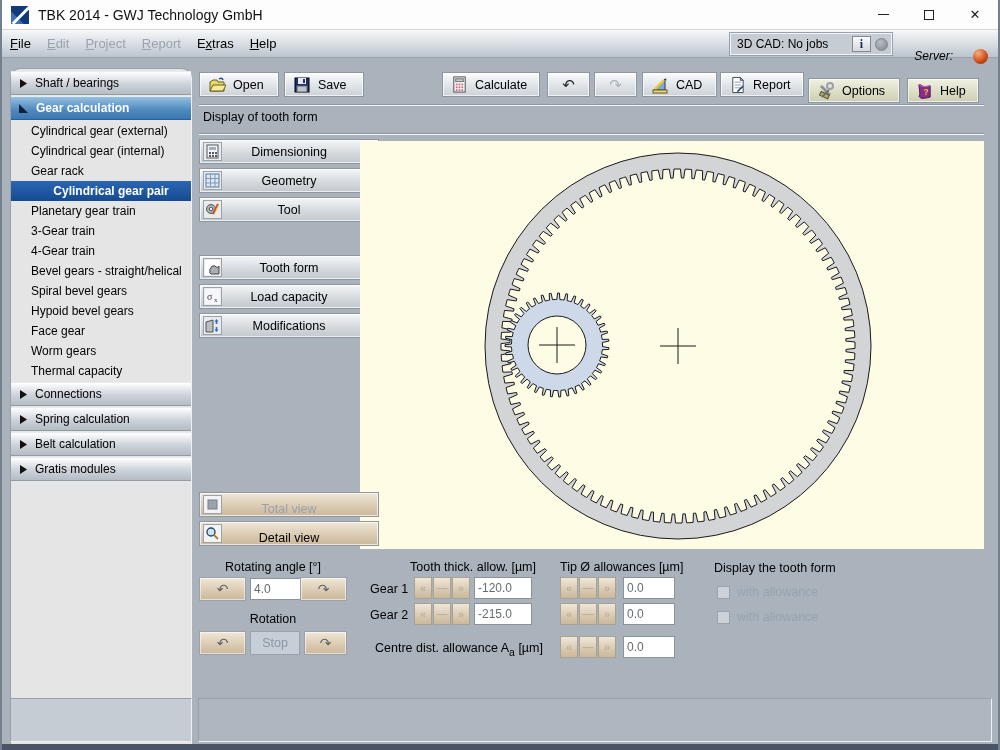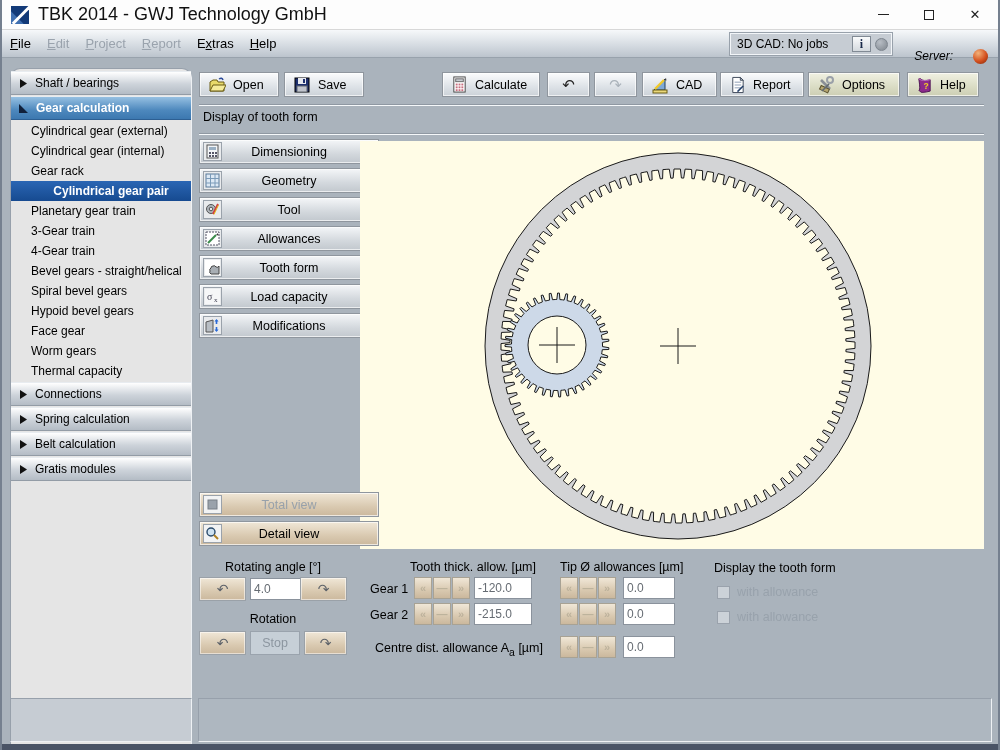--- a/index.html
+++ b/index.html
@@ -9,21 +9,21 @@
             border-left:2px solid #75808f; border-right:2px solid #75808f; }
 
   
   .titlebar { position:absolute; left:0; top:0; width:100%; height:30px; background:#fdfdfd;
               display:flex; align-items:center; border-bottom:1px solid #d8d8d8; }
   .app-icon { width:18px; height:18px; margin-left:9px; position:relative; background:#123a78; overflow:hidden; }
   .app-icon::before { content:""; position:absolute; left:-9px; bottom:-9px; width:18px; height:18px;
                       background:#3f6fb0; transform:rotate(45deg); }
   .app-icon::after { content:""; position:absolute; left:-2px; top:7px; width:26px; height:3px;
                      background:#fff; transform:rotate(-45deg); }
-  .title-text { margin-left:9px; font-size:18px; color:#111; }
+  .title-text { margin-left:9px; font-size:14px; color:#111; }
   .win-btns { margin-left:auto; display:flex; height:100%; }
   .win-btn { width:46px; height:100%; display:flex; align-items:center; justify-content:center;
              font-size:13px; color:#222; cursor:default; }
   .glyph-min { display:block; width:11px; border-top:1px solid #222; }
   .glyph-max { display:block; width:10px; height:10px; border:1px solid #222; }
 
   
   .menubar { position:absolute; left:0; top:30px; width:100%; height:28px;
              background:linear-gradient(#f6f8fa, #d6dce2 55%, #bcc4cd);
              border-bottom:1px solid #98a2ac; display:flex; align-items:center; }
@@ -53,36 +53,36 @@
   .acc-header svg { flex:0 0 auto; }
   .acc-header.active { background:linear-gradient(#96c0e2, #4d88bd 60%, #3c78b0);
                        color:#fff; font-weight:bold; border-bottom:1px solid #2d5f92; }
   .acc-item { height:20px; display:flex; align-items:center; padding-left:20px; font-size:12px; }
   .acc-item.selected { background:linear-gradient(#2a66b4, #164a90); color:#fff; font-weight:bold;justify-content:center; }
 
   
   .tb-btn { position:absolute; top:72px; height:25px; display:flex; align-items:center; gap:7px;
             padding:0 8px; background:linear-gradient(#fbfcfd, #dde2e7 60%, #ccd2d8);
             border:1px solid #8f969e; box-shadow:inset 0 0 0 1px #ffffffaa; font-size:12.5px; }
-  .tb-btn.warm { background:linear-gradient(#f0f1e2, #dadcc4 60%, #ccceb4); }
+  .tb-btn.warm { background:linear-gradient(#f0f1e2, #dadcc4 60%, #ccceb4);margin-top:6px; }
   .tb-btn.icon-only { justify-content:center; padding:0; }
   .tb-btn .glyph { font-size:15px; line-height:1; color:#222; }
   .tb-btn.disabled .glyph { color:#aab2ba; }
   .divider { position:absolute; left:197px; width:785px; height:2px;
              border-top:1px solid #8f98a2; border-bottom:1px solid #f5f8fa; }
   .panel-title { position:absolute; left:201px; top:110px; font-size:12.5px; }
 
   
   .mod-btn { position:absolute; left:197px; width:180px; height:25px;
              background:linear-gradient(#f4f6f8, #d3d8dd 60%, #c2c8ce);
              border:1px solid #8f969e; box-shadow:inset 0 0 0 1px #ffffffaa;
              display:flex; align-items:center; justify-content:center; font-size:12.5px; }
   .mod-btn .ic { position:absolute; left:3px; top:2px; width:19px; height:19px; background:#e9ebed;
                  border:1px solid #9aa2ab; display:flex; align-items:center; justify-content:center; }
-  .mod-btn.tan { background:linear-gradient(#f0e7d7, #d9c9b0 60%, #cbb89d); }
+  .mod-btn.tan { background:linear-gradient(#f0e7d7, #d9c9b0 60%, #cbb89d);align-items:flex-end; }
   .mod-btn.tan.disabled { color:#98a1aa; }
   .mod-btn.tan .ic { background:#f2f3f4; }
 
   
   .canvas { position:absolute; left:358px; top:141px; width:624px; height:408px; }
 
   
   .lbl { position:absolute; font-size:12.5px; white-space:nowrap; }
   .tan-btn { position:absolute; height:24px; background:linear-gradient(#f0e7d7, #d9c9b0 60%, #cbb89d);
              border:1px solid #9aa1a8; box-shadow:inset 0 0 0 1px #ffffff88;
@@ -345,30 +345,20 @@
     <span class="ic">
       <svg width="15" height="15" viewBox="0 0 15 15">
           <circle cx="6" cy="7" r="4.5" fill="#b0b6bc" stroke="#555"></circle>
           <circle cx="6" cy="7" r="1.8" fill="#e8eaec" stroke="#555"></circle>
           <line x1="13" y1="2" x2="8" y2="12" stroke="#d04040" stroke-width="2"></line>
           <line x1="13.5" y1="3" x2="9" y2="12.5" stroke="#e8c020" stroke-width="1"></line>
         </svg>
     </span>
     <span>Tool</span>
   </div>
-  <div class="mod-btn" style="top:226px;">
-    <span class="ic">
-      <svg width="15" height="15" viewBox="0 0 15 15">
-          <rect x="1" y="1" width="13" height="13" fill="#fff" stroke="#556" stroke-dasharray="2 1"></rect>
-          <line x1="3" y1="12" x2="11" y2="4" stroke="#3a8a4a" stroke-width="2"></line>
-          <polygon points="11,4 13,2 13.5,4.5" fill="#333"></polygon>
-        </svg>
-    </span>
-    <span>Allowances</span>
-  </div>
   <div class="mod-btn" style="top:255px;">
     <span class="ic">
       <svg width="15" height="15" viewBox="0 0 15 15">
           <rect x="0" y="0" width="15" height="15" fill="#fff"></rect>
           <path d="M14 14 L14 6 q-1 2-3 1 q-1-2-3-1 q-2 0-2 2 q-2 1-1 3 q-1 2 1 3 z" fill="#a8aeb4" stroke="#444"></path>
         </svg>
     </span>
     <span>Tooth form</span>
   </div>
   <div class="mod-btn" style="top:284px;">

